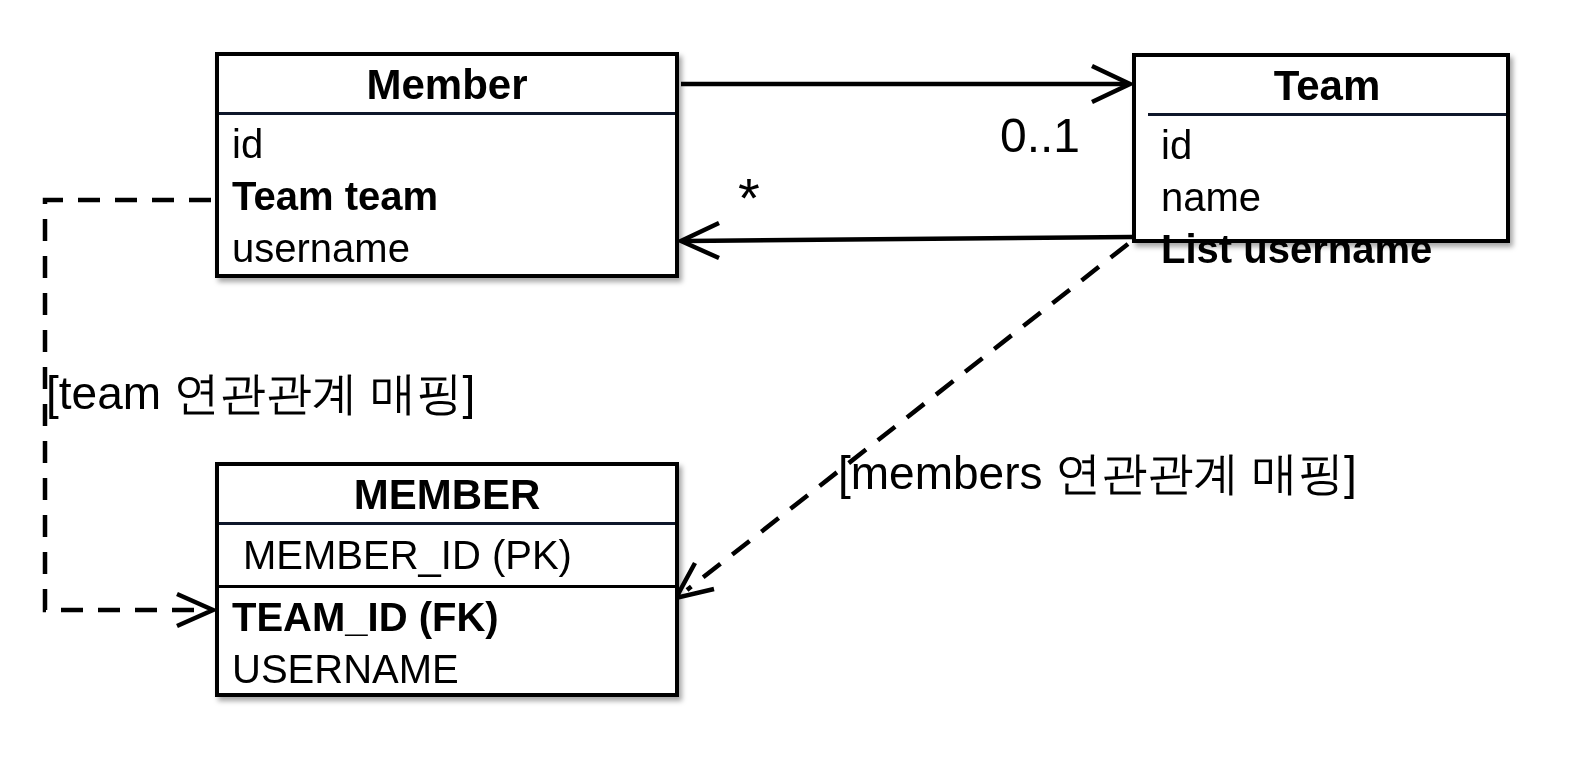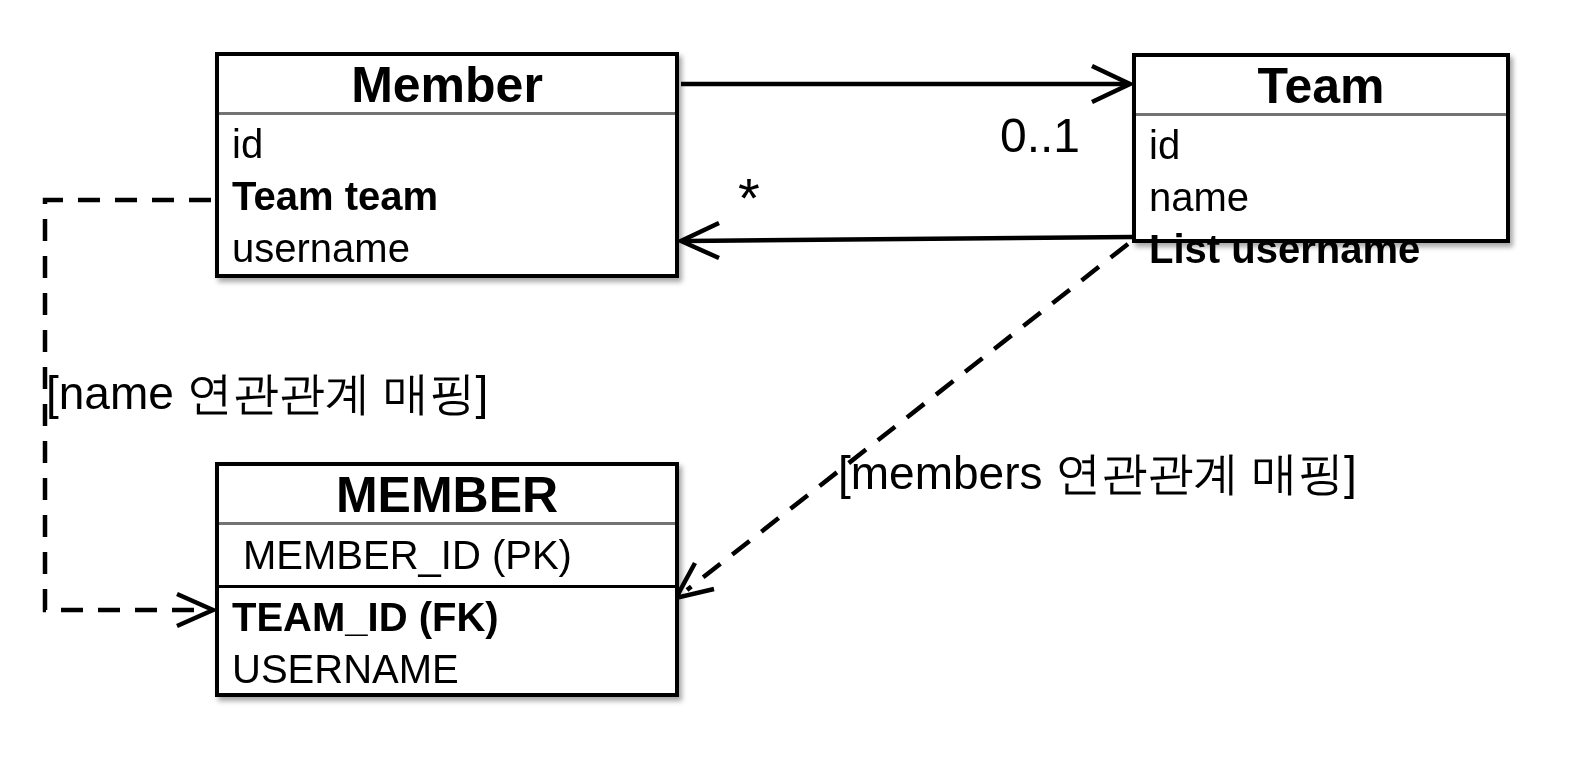--- a/index.html
+++ b/index.html
@@ -42,41 +42,41 @@
   .entity {
     position: absolute;
     box-sizing: border-box;
     background: #ffffff;
     border: 4px solid #000;
     box-shadow: 3px 4px 5px rgba(0,0,0,0.35);
   }
   .entity-title {
     text-align: center;
     font-weight: bold;
-    font-size: 50px;
+    font-size: 42px;
     line-height: 46px;
     padding: 6px 0 4px 0;
-    border-bottom: 3px solid #737373;
+    border-bottom: 3px solid #0f172a;
   }
   .entity-fields {
     padding: 3px 0 0 13px;
     font-size: 40px;
     line-height: 52px;
     white-space: nowrap;
   }
   .field.bold { font-weight: bold; }
   .pk-row {
     padding: 5px 0 5px 24px;
     font-size: 40px;
     line-height: 50px;
     border-bottom: 3px solid #000;
     white-space: nowrap;
   }
   #member-class { left: 215px; top: 52px;  width: 464px; height: 226px; }
-  #team-class   { left: 1132px; top: 53px; width: 378px; height: 190px; }
+  #team-class   { left: 1132px; top: 53px; width: 378px; height: 190px; padding-left: 12px; }
   #member-table { left: 215px; top: 462px; width: 464px; height: 235px; }
 
   .mult-label {
     position: absolute;
     font-size: 48px;
     line-height: 1;
   }
   #mult-01   { left: 1000px; top: 112px; text-align: center; }
   #mult-star { left: 738px; top: 170px; font-size: 56px; }
 
@@ -140,16 +140,16 @@
     <div class="pk-row">MEMBER_ID (PK)</div>
     <div class="entity-fields">
       <div class="field bold">TEAM_ID (FK)</div>
       <div class="field">USERNAME</div>
     </div>
   </div>
 
   <div class="mult-label" id="mult-01">0..1</div>
   <div class="mult-label" id="mult-star">*</div>
 
-  <div class="mapping-label" id="team-mapping-label">[name 연관관계 매핑]</div>
+  <div class="mapping-label" id="team-mapping-label">[team 연관관계 매핑]</div>
   <div class="mapping-label" id="members-mapping-label">[members 연관관계 매핑]</div>
 
 </div>
 
 </body></html>

